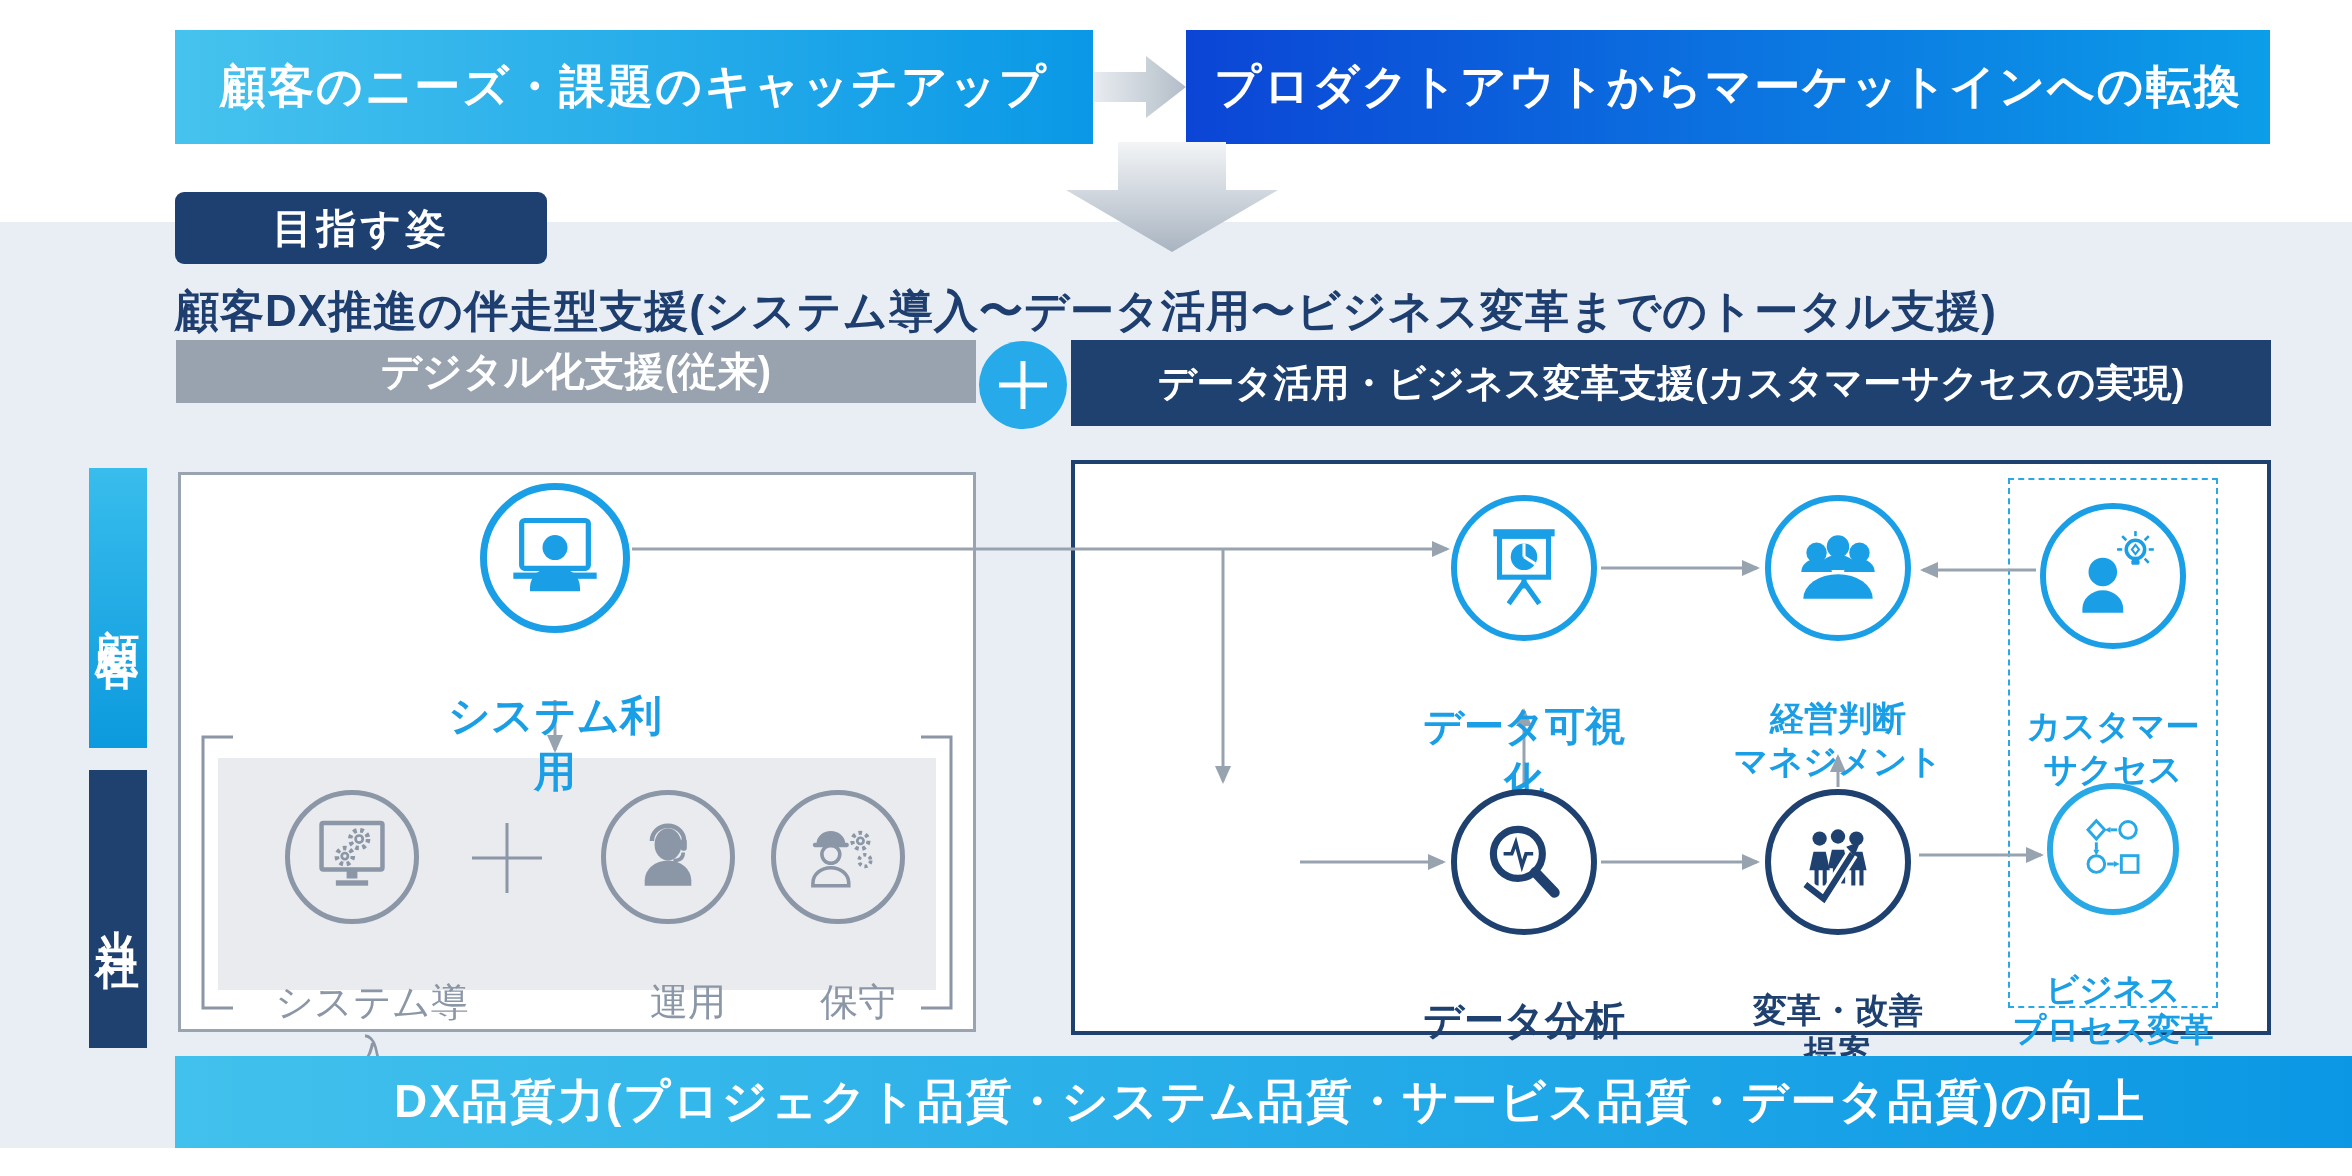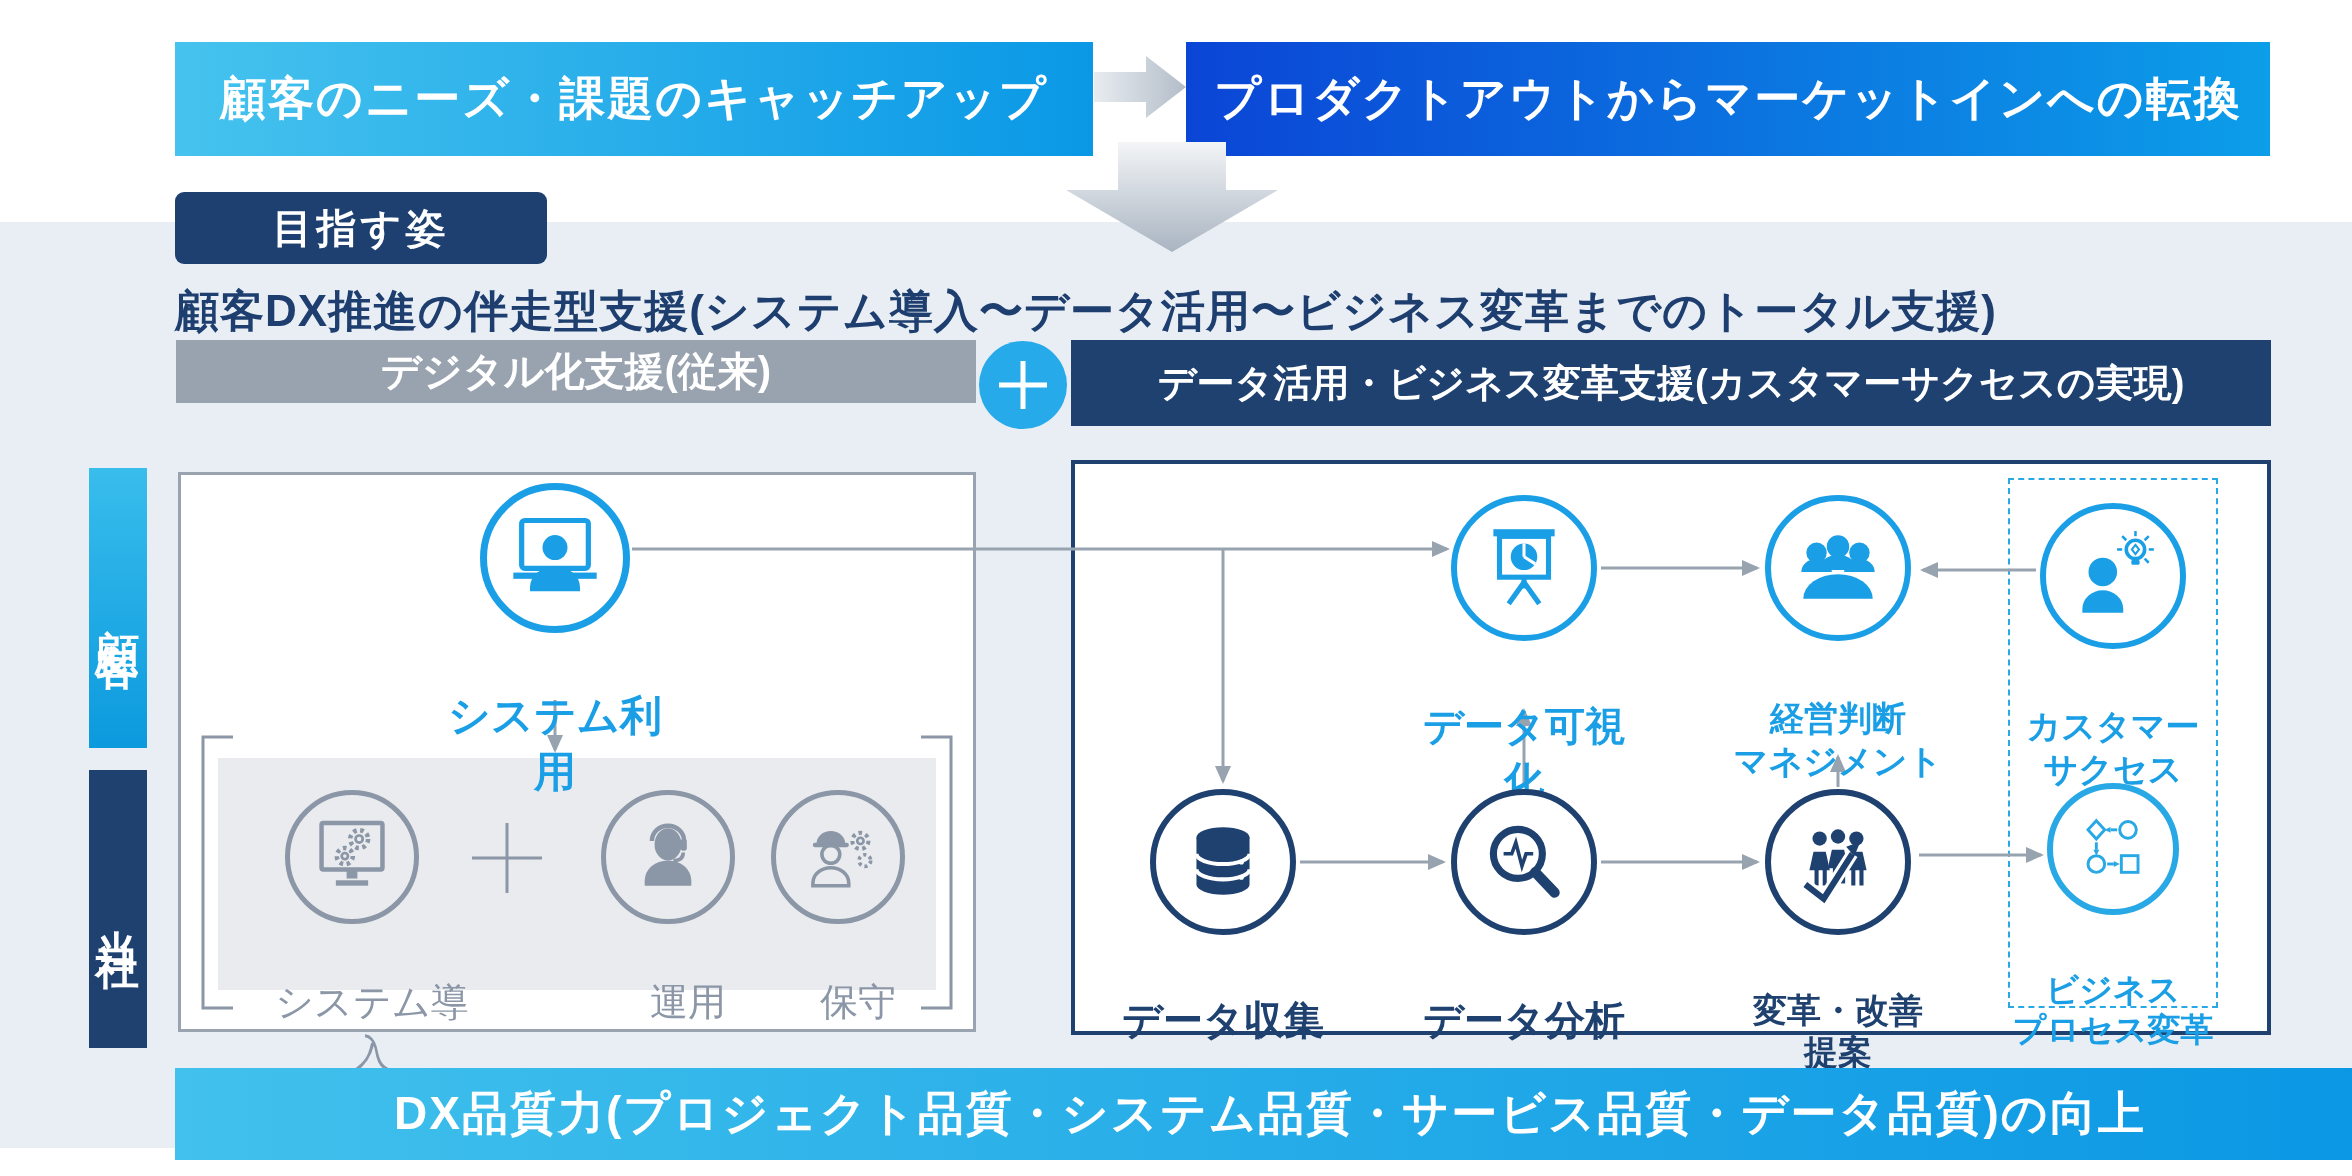--- a/index.html
+++ b/index.html
@@ -9,21 +9,20 @@
     background: #ffffff; overflow: hidden;
     font-family: "Liberation Sans", "DejaVu Sans", sans-serif;
   }
   .abs { position: absolute; }
   .bg-band { left: 0; top: 222px; width: 2352px; height: 926px; background: #e8eef4; z-index: 0; }
 
   .banner {
     display: flex; align-items: center; justify-content: center;
     color: #fff; font-weight: 700; font-size: 46px; letter-spacing: 2px;
     z-index: 10;
-    margin-top: 12px;
   }
   .banner.catchup  { left: 175px; top: 30px; width: 918px; height: 114px;
     background: linear-gradient(90deg, #46c3ee, #0a98e6); }
   .banner.convert  { left: 1186px; top: 30px; width: 1084px; height: 114px;
     background: linear-gradient(90deg, #0b45d6, #0c9ee9); }
   .banner.quality  { left: 175px; top: 1056px; width: 2190px; height: 92px;
     background: linear-gradient(90deg, #41c1ec, #0b97e4); font-size: 46px; z-index: 30; }
 
   .goal-badge {
     left: 175px; top: 192px; width: 372px; height: 72px;
@@ -283,33 +282,20 @@
           <line x1="79" y1="13" x2="83" y2="9"></line>
           <line x1="61" y1="13" x2="57" y2="9"></line>
           <line x1="79" y1="31" x2="83" y2="35"></line>
         </g>
       </svg>
     </div>
     <div class="nlabel lb-light f34">カスタマー
 サクセス</div>
   </div>
 
-  <div class="abs node" style="left:1113px;top:789px;width:220px">
-    <div class="circle navy c146">
-      <svg width="98" height="98" viewBox="0 0 96 96">
-        <path d="M22 24 v46 a26 10 0 0 0 52 0 v-46 z" fill="currentColor"></path>
-        <ellipse cx="48" cy="24" rx="26" ry="10" fill="currentColor"></ellipse>
-        <path d="M22 40 a26 10 0 0 0 52 0" fill="none" stroke="#fff" stroke-width="4"></path>
-        <path d="M22 55 a26 10 0 0 0 52 0" fill="none" stroke="#fff" stroke-width="4"></path>
-        <circle cx="66" cy="48" r="2.5" fill="#fff"></circle>
-        <circle cx="66" cy="63" r="2.5" fill="#fff"></circle>
-      </svg>
-    </div>
-    <div class="nlabel lb-navy f40">データ収集</div>
-  </div>
 
   <div class="abs node" style="left:1414px;top:789px;width:220px">
     <div class="circle navy c146">
       <svg width="98" height="98" viewBox="0 0 96 96">
         <circle cx="42" cy="40" r="24" fill="none" stroke="currentColor" stroke-width="7"></circle>
         <line x1="59" y1="58" x2="78" y2="78" stroke="currentColor" stroke-width="10" stroke-linecap="round"></line>
         <polyline points="28,40 36,40 40,29 46,52 50,40 57,40" fill="none" stroke="currentColor" stroke-width="3.5"></polyline>
       </svg>
     </div>
     <div class="nlabel lb-navy f40">データ分析</div>

